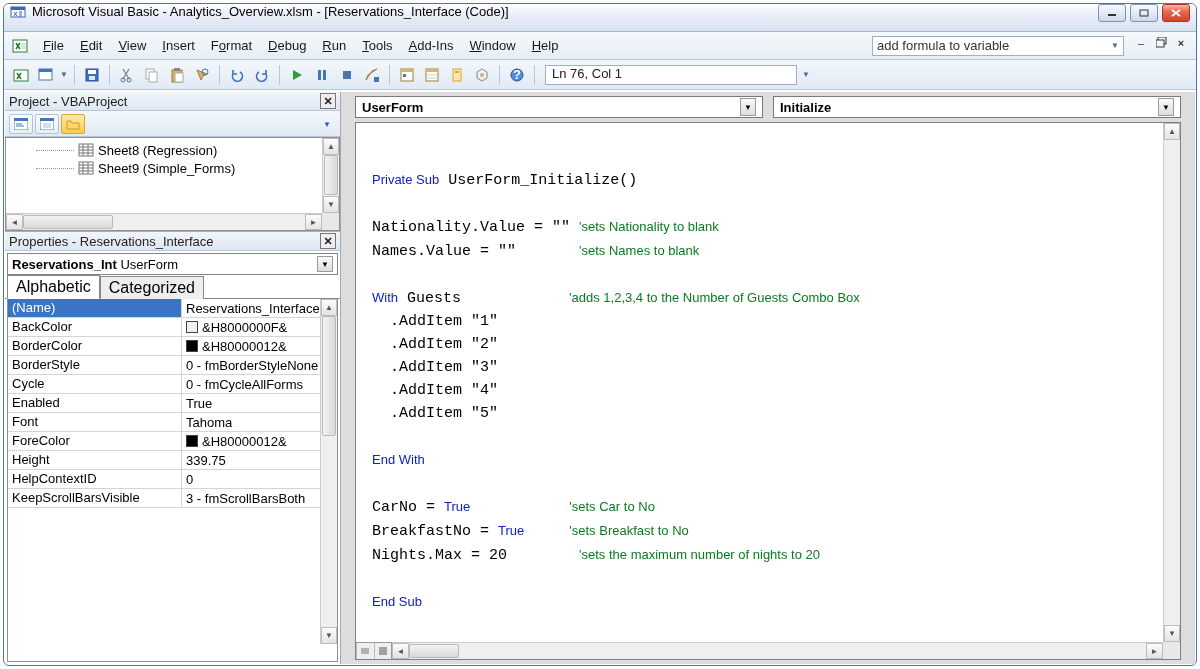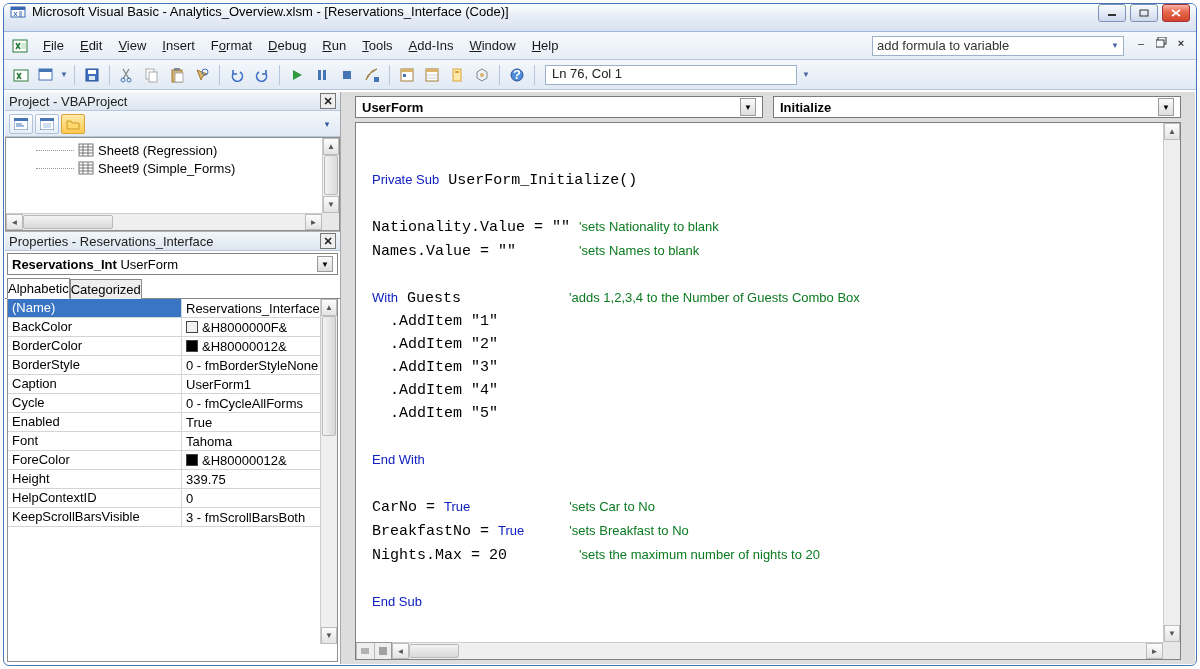--- a/index.html
+++ b/index.html
@@ -39,21 +39,21 @@
 .vthumb{position:absolute;top:17px;left:1px;right:1px;height:40px;background:linear-gradient(90deg,#f3f3f3,#d9d9d9);border:1px solid #b9b9b9;border-radius:2px}
 .hscroll{position:absolute;left:0;right:17px;bottom:0;height:17px;background:#efefef;border-top:1px solid #ccc;display:flex}
 .harrow{width:17px;background:linear-gradient(#fcfcfc,#e3e3e3);border:1px solid #bcbcbc;display:flex;align-items:center;justify-content:center;font-size:8px;color:#555}
 .hthumb{position:absolute;left:17px;top:1px;bottom:1px;width:90px;background:linear-gradient(#f3f3f3,#d9d9d9);border:1px solid #b9b9b9;border-radius:2px}
 .scroll-corner{position:absolute;right:0;bottom:0;width:17px;height:17px;background:#e8e8e8}
 .props-pane{flex:1;display:flex;flex-direction:column;border-top:1px solid #b0b0b0}
 .props-obj-row{height:22px;border:1px solid #848484;margin:2px;display:flex;align-items:center;padding:0 4px;background:#fff}
 .props-obj-row .bold{font-weight:bold}
 .props-obj-row .dd{margin-left:auto;width:16px;height:16px;border:1px solid #9a9a9a;background:linear-gradient(#fafafa,#ddd);display:flex;align-items:center;justify-content:center;font-size:8px}
 .props-tabs{height:22px;display:flex;align-items:flex-end;border-bottom:1px solid #888;padding-left:2px;gap:0}
-.props-tab{padding:2px 0;border:1px solid #888;border-bottom:none;background:#eee;font-size:13px;position:relative;top:1px}
+.props-tab{padding:2px 8px;border:1px solid #888;border-bottom:none;background:#eee;font-size:16px;position:relative;top:1px}
 .props-tab.active{background:#fff;border-bottom:1px solid #fff}
 .props-grid{flex:1;background:#fff;overflow:hidden;position:relative;border:1px solid #8f8f8f;border-top:none;margin:0 2px 2px 2px}
 .props-rows{position:absolute;left:0;top:0;right:17px;bottom:0;overflow:hidden}
 .prow{display:flex;height:19px;border-bottom:1px solid #d4d4d4}
 .pname{width:174px;padding:1px 4px;border-right:1px solid #d4d4d4;overflow:hidden;white-space:nowrap}
 .pval{flex:1;padding:1px 4px;overflow:hidden;white-space:nowrap;display:flex;align-items:center;gap:4px}
 .prow.sel .pname{background:#3a74c4;color:#fff}
 .color-sw{width:12px;height:12px;border:1px solid #444;display:inline-block}
 .right-col{flex:1;position:relative;background:#ddd}
 .code-toolbar{position:absolute;left:14px;right:14px;top:2px;height:26px;display:flex;gap:10px;align-items:center}
@@ -374,26 +374,20 @@
                   <span>&amp;H80000012&amp;</span>
                 </div>
               </div>
               <div class="prow">
                 <div class="pname">BorderStyle</div>
                 <div class="pval">
                   <span>0 - fmBorderStyleNone</span>
                 </div>
               </div>
               <div class="prow">
-                <div class="pname">Caption</div>
-                <div class="pval">
-                  <span>UserForm1</span>
-                </div>
-              </div>
-              <div class="prow">
                 <div class="pname">Cycle</div>
                 <div class="pval">
                   <span>0 - fmCycleAllForms</span>
                 </div>
               </div>
               <div class="prow">
                 <div class="pname">Enabled</div>
                 <div class="pval">
                   <span>True</span>
                 </div>

